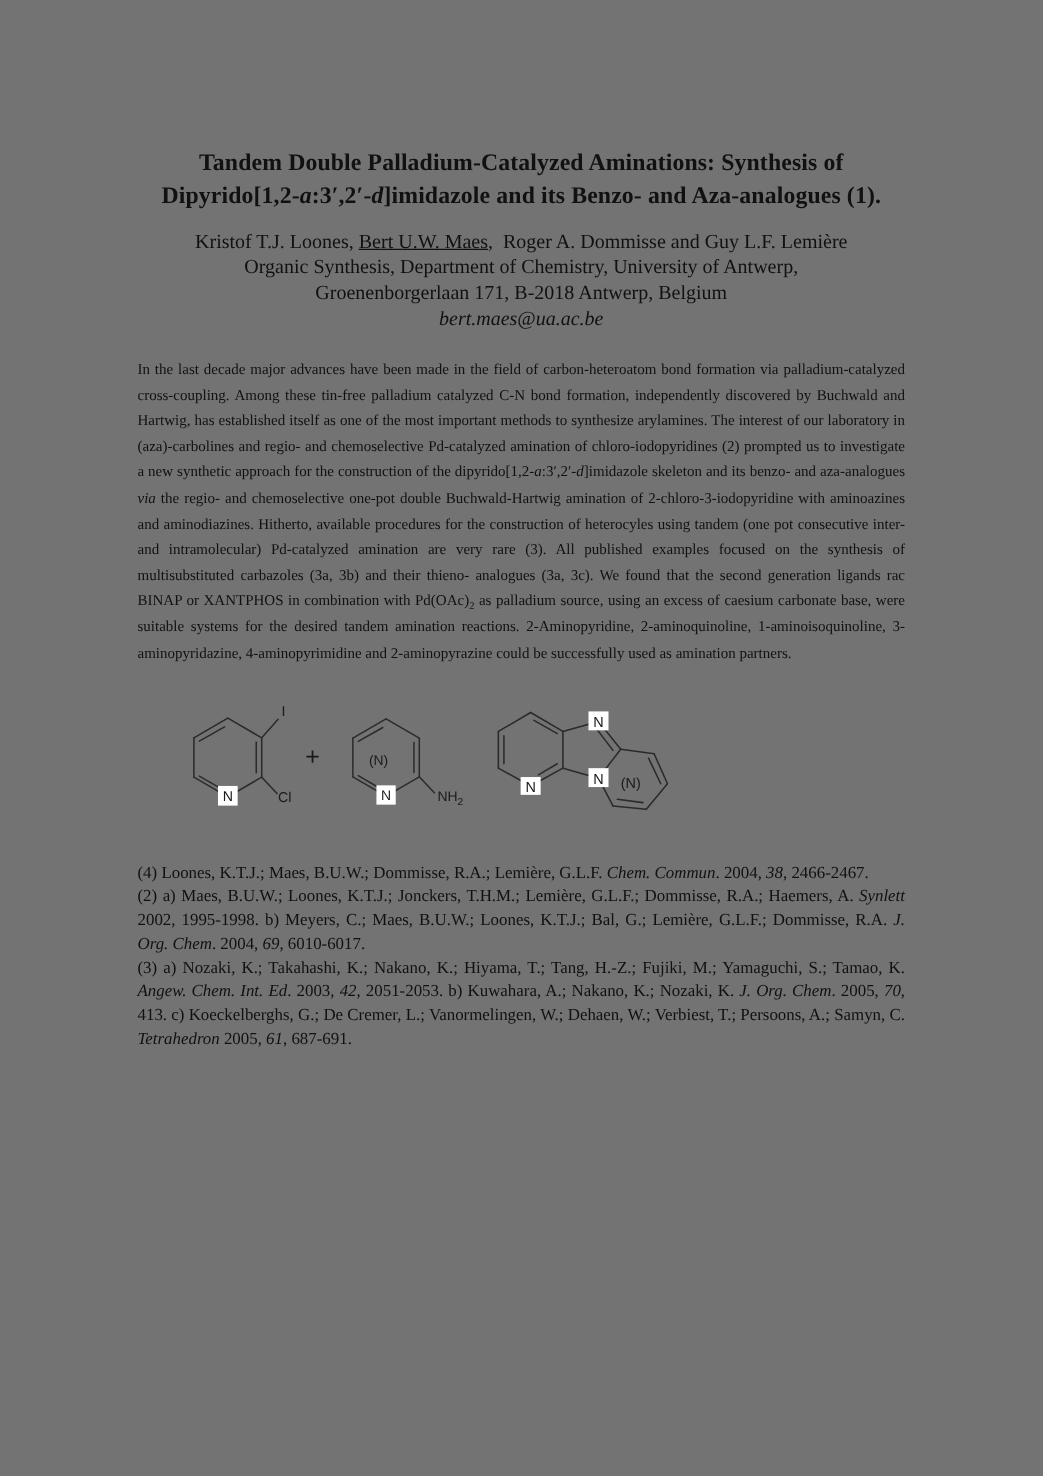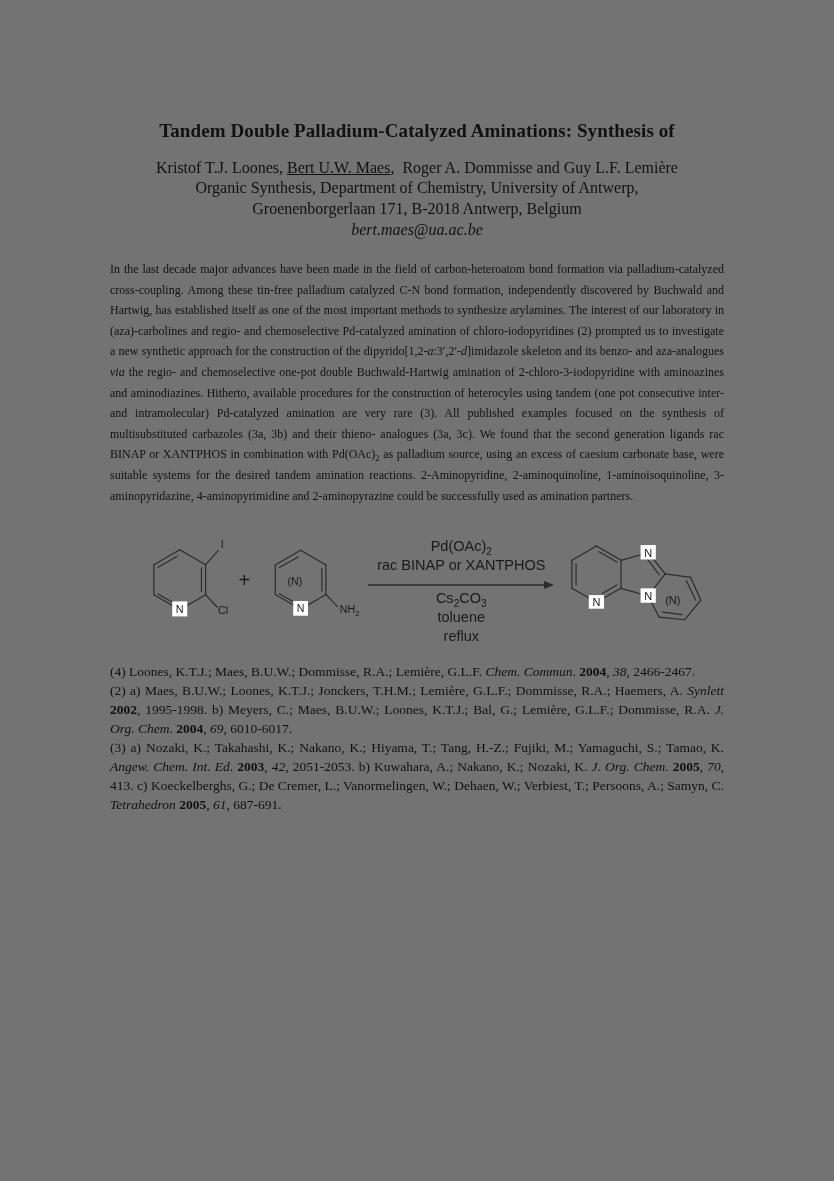--- a/index.html
+++ b/index.html
@@ -18,21 +18,21 @@
 
   .authors { margin:15px 0 0 0; text-align:center; font-size:16px; white-space:pre-wrap; }
 
   .affiliation { text-align:center; font-size:16px; line-height:21px; }
   .email { font-style:italic;font-family:Liberation Serif, serif; }
 
   .abstract { margin:19px 0 0 0; font-size:12px; line-height:20.6px; text-align:justify; }
 
   
   .i { font-style:italic; }
-  .b { font-weight:bold; }
+  .b { font-weight:normal; }
   .u { text-decoration:underline; }
   .sub { vertical-align:sub; font-size:0.7em; line-height:0; }
 
   
   .scheme { display:flex; align-items:center; margin-top:8px; margin-left:18px; height:132px; }
   .struct line { stroke:#2b2b2b; stroke-width:1.4; fill:none; stroke-linecap:round; }
   .struct text { font-family:"Liberation Sans", sans-serif; font-size:13px; fill:#1a1a1a; }
   .struct .wbox { fill:#ffffff; stroke:none; }
   .plus { font-family:"Liberation Sans", sans-serif; font-size:20px; width:20px; text-align:center; color:#1a1a1a; }
   .cond {
@@ -49,20 +49,21 @@
   .ref { margin:0; font-size:13.5px; line-height:19px; text-align:justify; }
 </style>
 </head>
 <body>
 
 <div class="page">
   <div class="content">
 
     <h1 class="title">
       <span class="tline">Tandem Double Palladium-Catalyzed Aminations: Synthesis of</span>
+      <span class="tline"><span>Dipyrido[1,2-</span><span class="i">a</span><span>:3′,2′-</span><span class="i">d</span><span>]imidazole and its Benzo- and Aza-analogues (1).</span></span>
     </h1>
 
     <p class="authors"><span>Kristof T.J. Loones, </span><span class="u">Bert U.W. Maes</span><span>,  Roger A. Dommisse and Guy L.F. Lemière</span></p>
 
     <div class="affiliation">
       <div>Organic Synthesis, Department of Chemistry, University of Antwerp,</div>
       <div>Groenenborgerlaan 171, B-2018 Antwerp, Belgium</div>
       <div class="email">bert.maes@ua.ac.be</div>
     </div>
 
@@ -100,33 +101,20 @@
         <line x1="31" y1="41" x2="54" y2="28"></line>
         <line x1="31" y1="73" x2="50" y2="84"></line>
         <line x1="83" y1="42" x2="83" y2="70"></line>
         <line x1="88" y1="74" x2="102" y2="89"></line>
         <rect class="wbox" x="48" y="82" width="18" height="18"></rect>
         <text x="57" y="96" text-anchor="middle">N</text>
         <text x="50" y="63" text-anchor="middle">(N)</text>
         <text x="105" y="97"><tspan>NH</tspan><tspan dy="3" font-size="9.5">2</tspan></text>
       </svg>
 
-      <div class="cond">
-        <div><span>Pd(OAc)</span><span class="sub">2</span></div>
-        <div>rac BINAP or XANTPHOS</div>
-        <div class="arrow">
-          <svg width="186" height="10" viewBox="0 0 186 10">
-            <line x1="0" y1="5" x2="177" y2="5"></line>
-            <polygon points="176,1 186,5 176,9"></polygon>
-          </svg>
-        </div>
-        <div><span>Cs</span><span class="sub">2</span><span>CO</span><span class="sub">3</span></div>
-        <div>toluene</div>
-        <div>reflux</div>
-      </div>
 
       <svg class="struct" width="178" viewBox="0 0 200 135">
         <line x1="50" y1="27" x2="79" y2="44"></line>
         <line x1="79" y1="44" x2="79" y2="77"></line>
         <line x1="79" y1="77" x2="50" y2="93"></line>
         <line x1="50" y1="93" x2="21" y2="77"></line>
         <line x1="21" y1="77" x2="21" y2="44"></line>
         <line x1="21" y1="44" x2="50" y2="27"></line>
         <line x1="53" y1="34" x2="74" y2="46"></line>
         <line x1="26" y1="73" x2="26" y2="48"></line>

